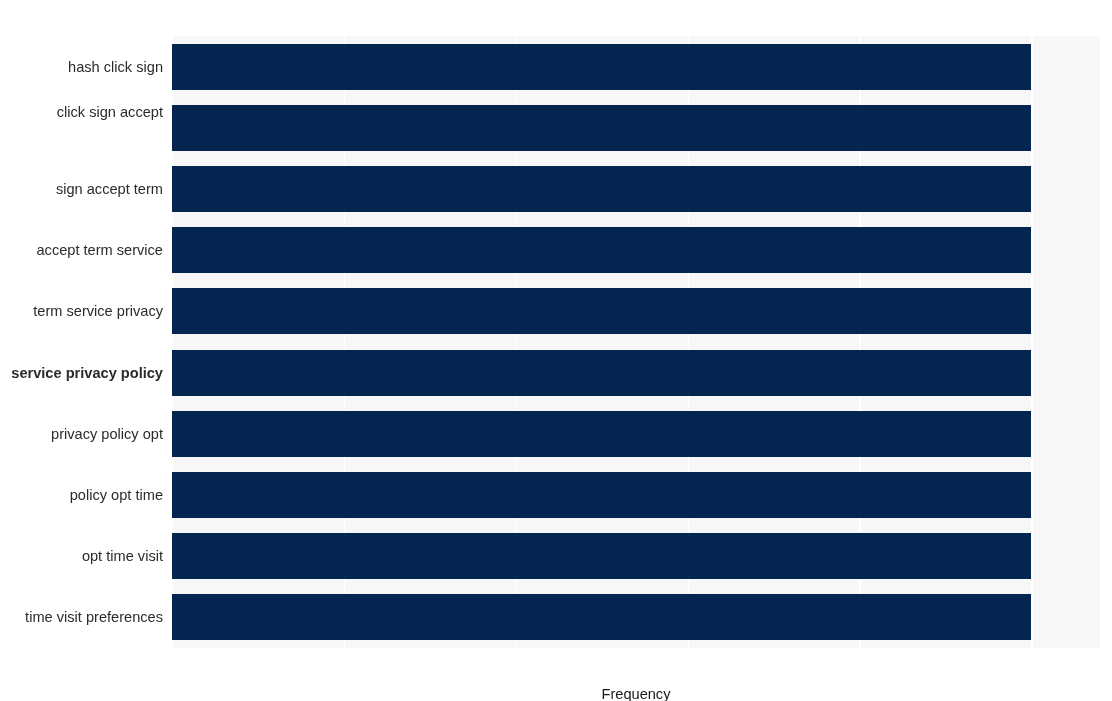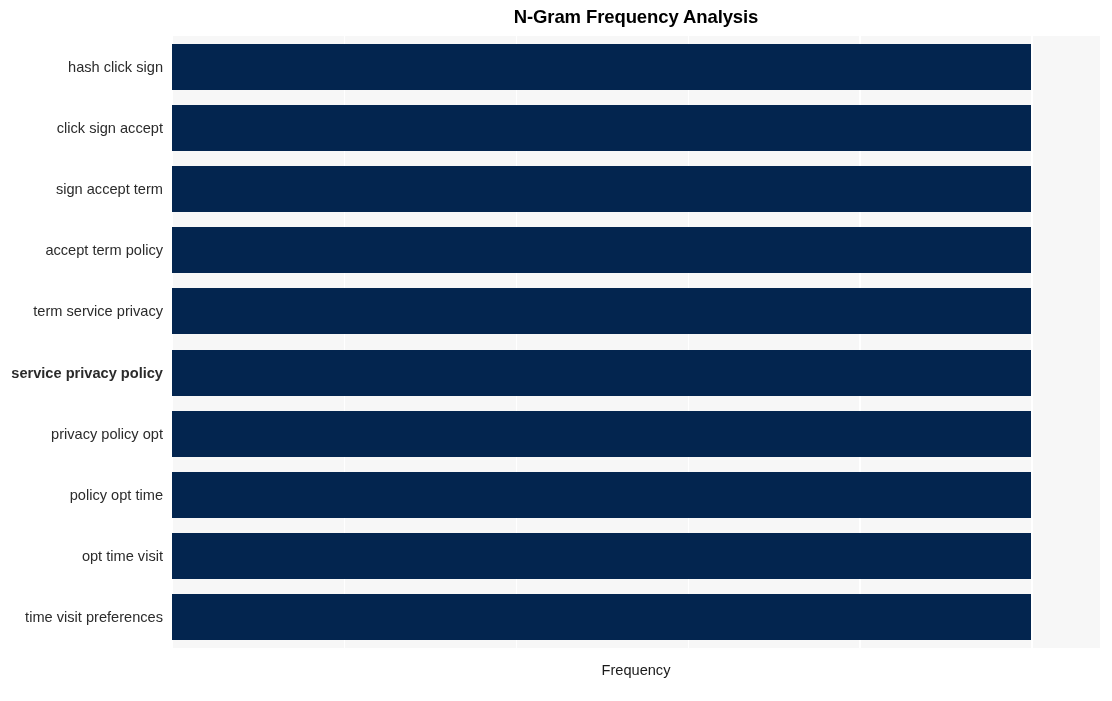--- a/index.html
+++ b/index.html
@@ -102,34 +102,33 @@
     font-size: 14.6px;
     color: #2b2b2b;
     white-space: nowrap;
     transform: translateX(-50%);
   }
 
   
   #xaxis-title {
     position: absolute;
     left: 172px;
-    top: 662px;
+    top: 686px;
     width: 928px;
     text-align: center;
     font-size: 14.6px;
     color: #1a1a1a;
     white-space: nowrap;
   }
 </style>
 </head>
 <body>
 
 <div id="figure">
 
-  <div id="chart-title">N-Gram Frequency Analysis</div>
 
   <div id="plot-area">
     <div id="gridlines-layer">
         <div class="gridline" style="left: 0px;"></div>
         <div class="gridline" style="left: 171.852px;"></div>
         <div class="gridline" style="left: 343.704px;"></div>
         <div class="gridline" style="left: 515.556px;"></div>
         <div class="gridline" style="left: 687.407px;"></div>
         <div class="gridline" style="left: 859.259px;"></div>
       </div>
@@ -162,23 +161,23 @@
           <div class="bar" title="opt time visit: 1" style="width: 859.259px; background: rgb(3, 37, 79);"></div>
         </div>
         <div class="bar-row" style="top: 550.8px; height: 61.2px;">
           <div class="bar" title="time visit preferences: 1" style="width: 859.259px; background: rgb(3, 37, 79);"></div>
         </div>
       </div>
   </div>
 
   <div id="ylabels-layer">
       <div class="ylabel" style="top: 30.6px; padding-left: 23px;">hash click sign</div>
-      <div class="ylabel" style="top: 92px;">click sign accept</div>
+      <div class="ylabel" style="top: 76px;">click sign accept</div>
       <div class="ylabel" style="top: 153px;">sign accept term</div>
-      <div class="ylabel" style="top: 214.2px;">accept term policy</div>
+      <div class="ylabel" style="top: 214.2px;">accept term service</div>
       <div class="ylabel" style="top: 275.4px;">term service privacy</div>
       <div class="ylabel" style="top: 336.6px; font-weight: bold;">service privacy policy</div>
       <div class="ylabel" style="top: 397.8px;">privacy policy opt</div>
       <div class="ylabel" style="top: 459px; margin-left: 12px;">policy opt time</div>
       <div class="ylabel" style="top: 520.2px;">opt time visit</div>
       <div class="ylabel" style="top: 581.4px;">time visit preferences</div>
     </div>
 
 
   <div id="xaxis-title">Frequency</div>

